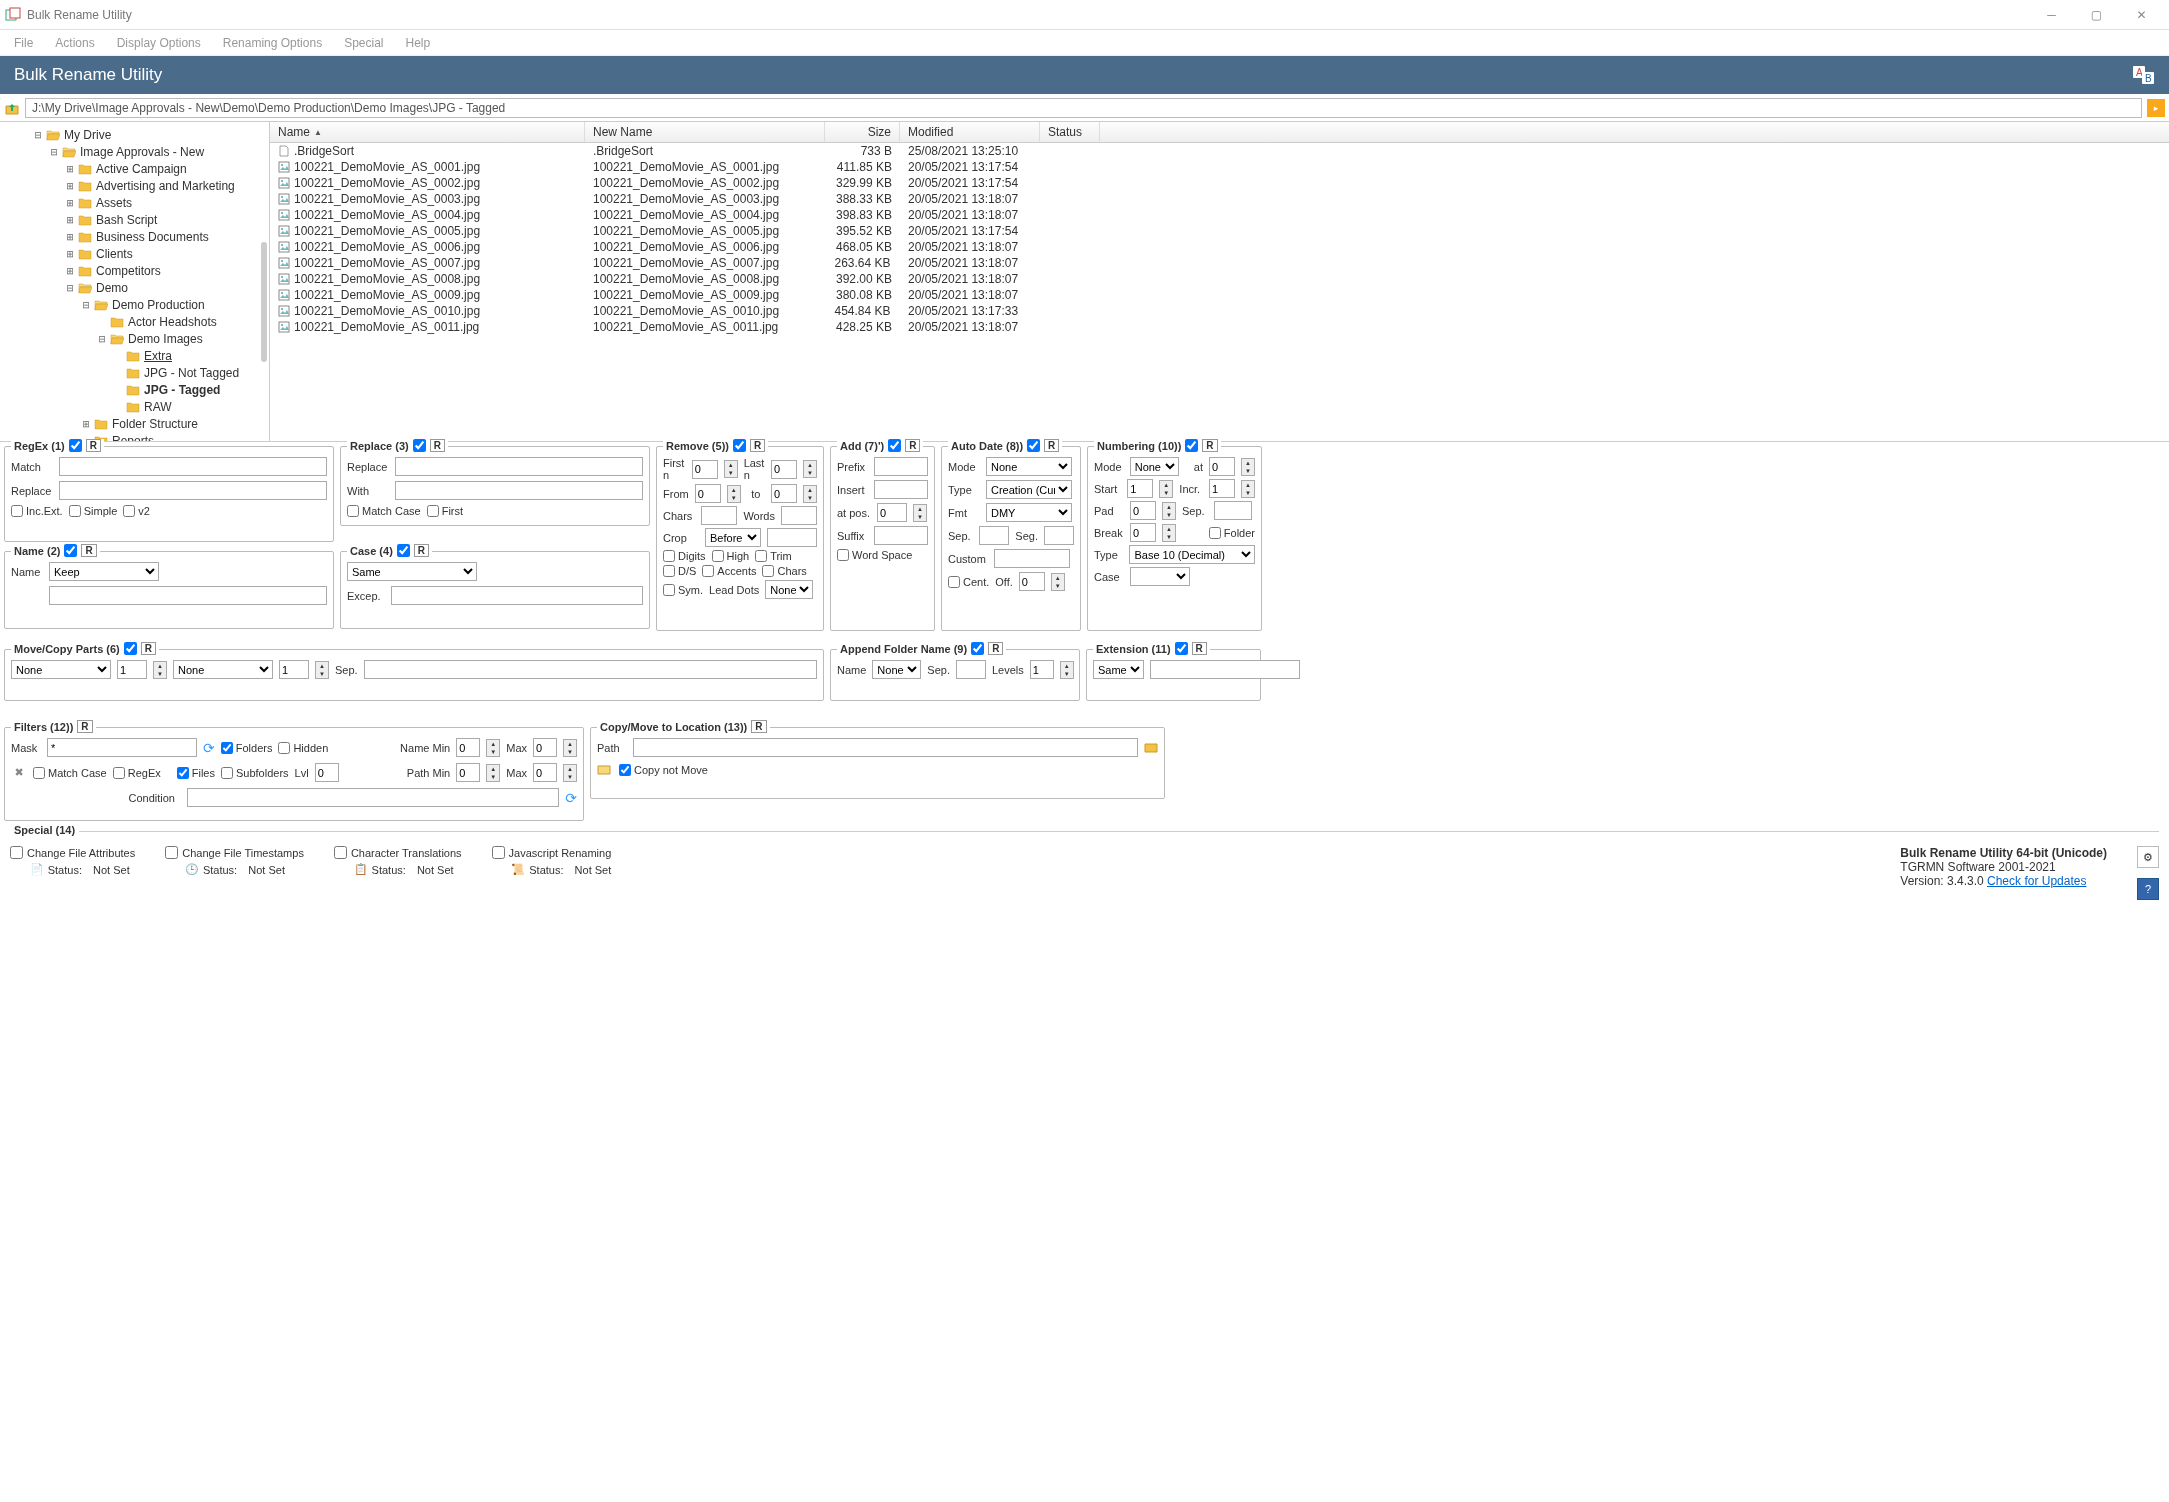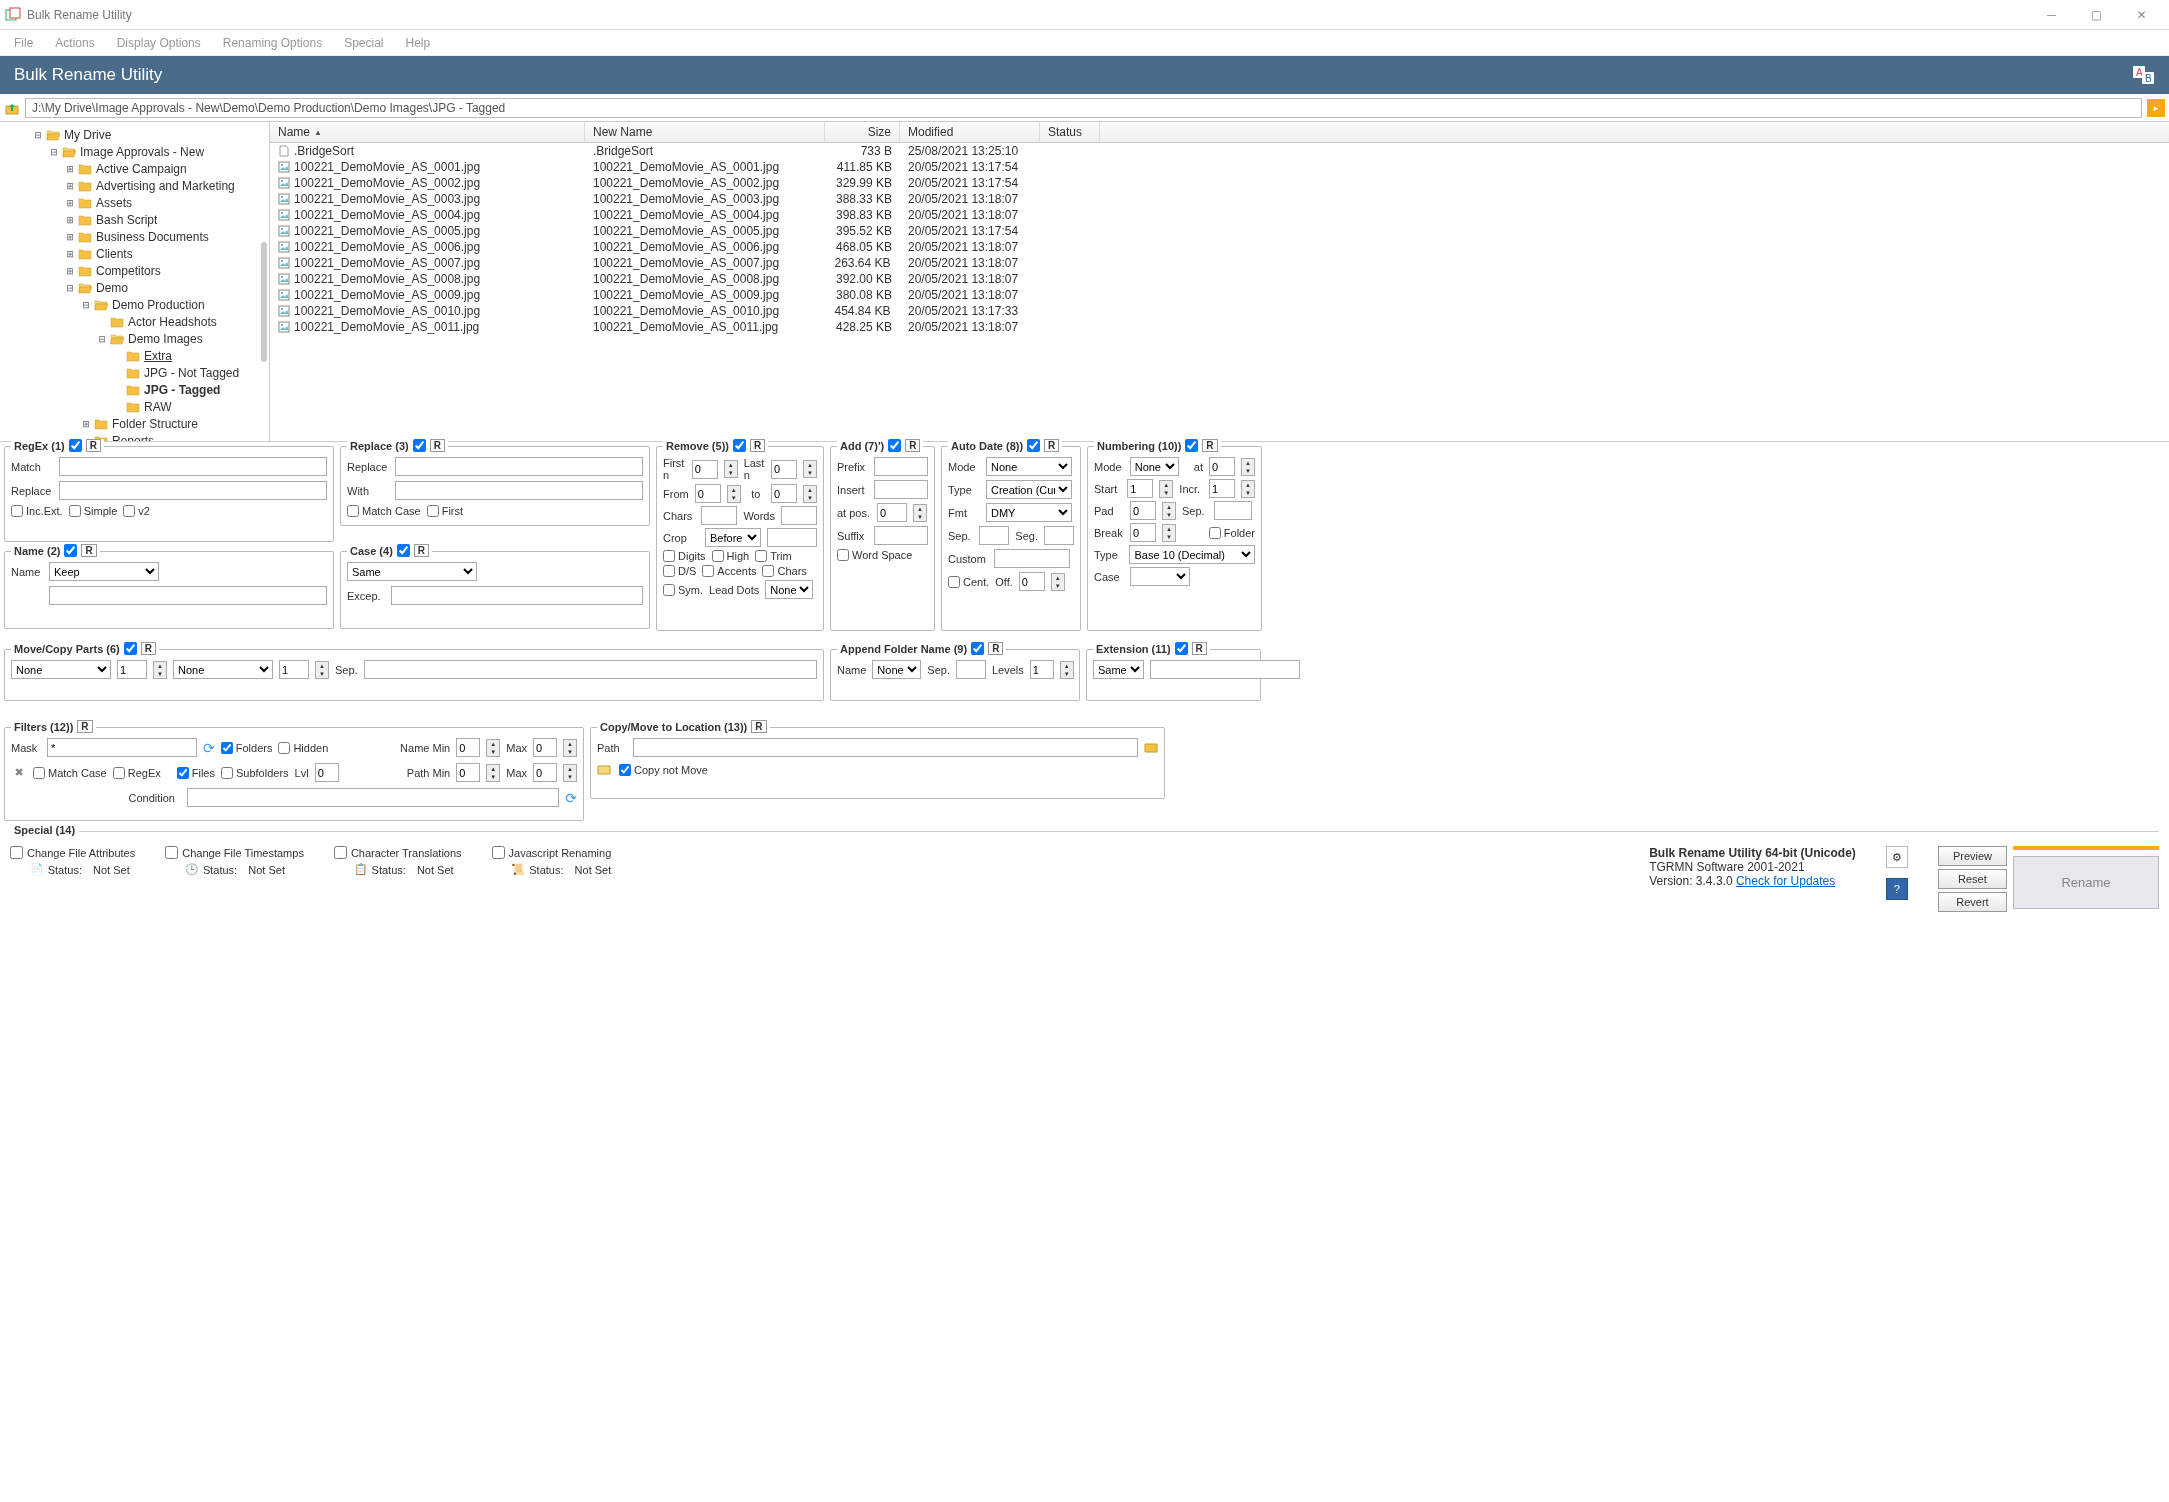--- a/index.html
+++ b/index.html
@@ -1130,24 +1130,13 @@
   </div>
   <div class="version-block" style="margin-left:auto">
     <div style="font-weight:bold">Bulk Rename Utility 64-bit (Unicode)</div>
     <div>TGRMN Software 2001-2021</div>
     <div><span>Version: 3.4.3.0</span>&nbsp;<a href="#">Check for Updates</a></div>
   </div>
   <div style="display:flex;flex-direction:column;gap:10px;align-items:center">
     <div class="small-icon-btn">⚙</div>
     <div class="small-icon-btn" style="background:#36a;color:#fff;border-color:#258">?</div>
   </div>
-  <div style="display:flex;gap:6px;align-items:flex-start">
-    <div class="action-btns">
-      <div class="abtn">Preview</div>
-      <div class="abtn">Reset</div>
-      <div class="abtn">Revert</div>
-    </div>
-    <div>
-      <div class="progress-stub"></div>
-      <div class="rename-btn">Rename</div>
-    </div>
-  </div>
 </div>
 
 </body></html>

